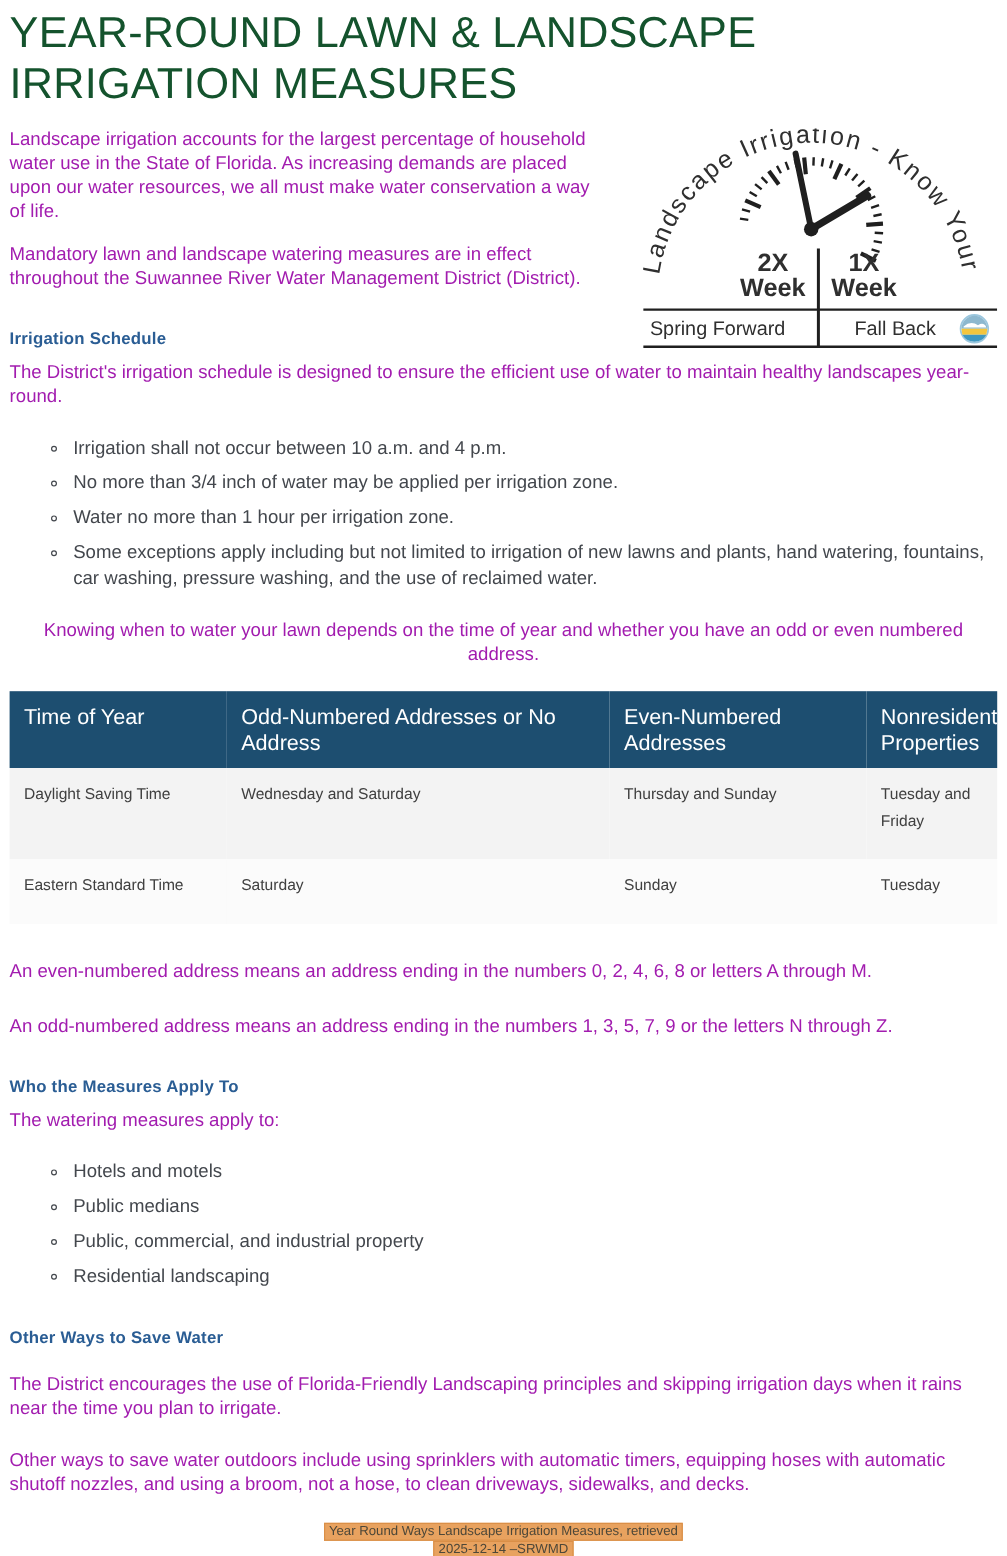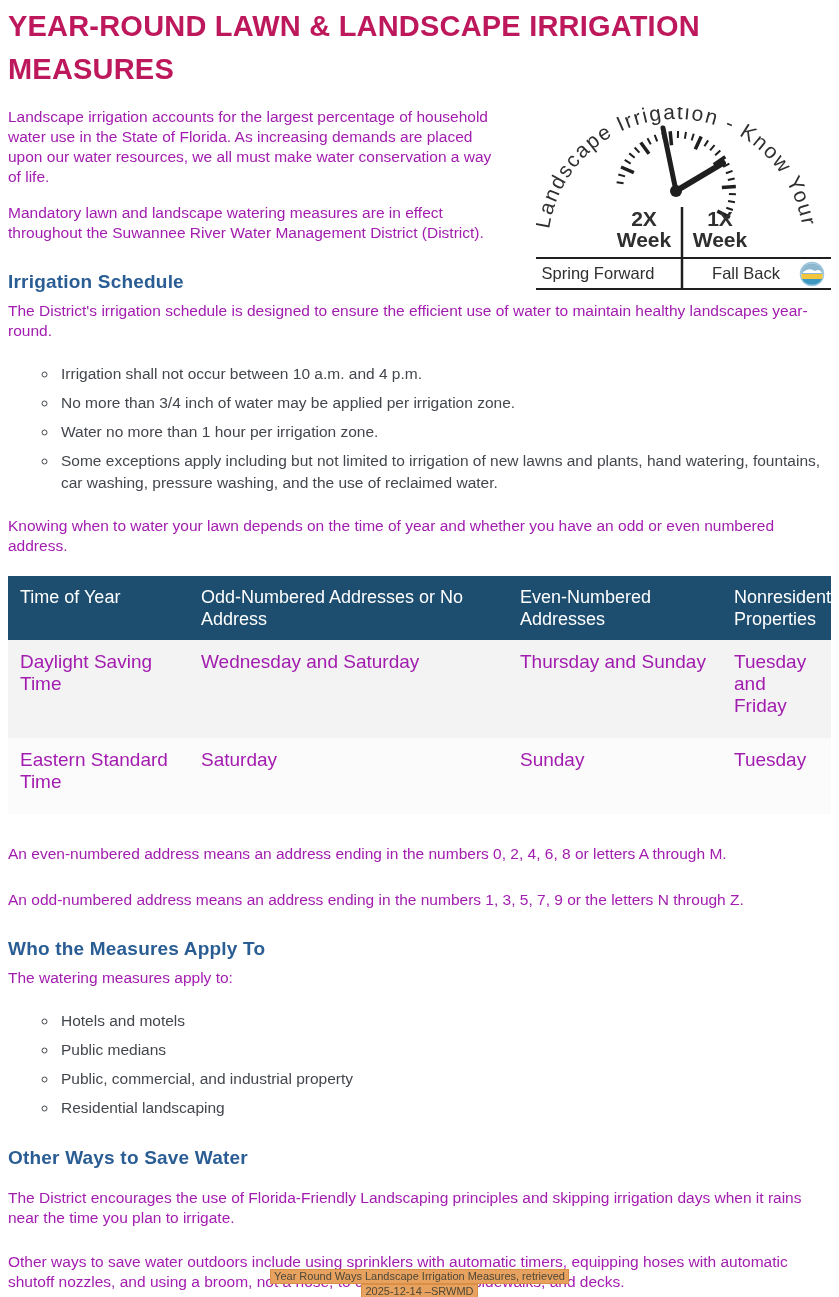--- a/index.html
+++ b/index.html
@@ -3,40 +3,40 @@
 <meta charset="utf-8">
 <style>
   html,body{margin:0;padding:0;background:#fff;}
   body{
     width:839px;height:1297px;position:relative;overflow:hidden;
     font-family:"Liberation Sans","DejaVu Sans",sans-serif;
     color:#54585f;
   }
   .page{padding:2px 8px 0 8px;}
   h1{
-    font-size:29px;line-height:43px;margin:3px 0 14px 0;
-    color:#be185d;font-weight:700;letter-spacing:.2px;
+    font-size:36px;line-height:43px;margin:3px 0 14px 0;
+    color:#14532d;font-weight:400;letter-spacing:.2px;
   }
   h2{
-    font-size:19px;line-height:24px;margin:27px 0 7px 0;
+    font-size:14px;line-height:24px;margin:27px 0 7px 0;
     color:#2a5d94;font-weight:700;letter-spacing:.2px;
   }
   p{font-size:15.5px;line-height:20px;margin:16px 0;color:#a21caf;}
   ul{list-style:circle;margin:22px 0;padding-left:50px;}
   li{font-size:15.5px;line-height:22px;margin:7px 0;color:#43474d;padding-left:3px;}
   .clock-img{float:right;width:295px;height:183px;margin:2px 0 10px 32px;}
   .clearfix{clear:both;}
   table{width:100%;border-collapse:collapse;margin:20px 0 30px 0;table-layout:fixed;}
   th{
     background:#1d4e70;color:#ffffff;font-weight:400;text-align:left;
     font-size:18px;line-height:22px;padding:10px 12px;vertical-align:top;
   }
   td{
-    font-size:19px;line-height:22px;padding:11px 12px 21px 12px;
-    vertical-align:top;color:#a21caf;
+    font-size:13px;line-height:22px;padding:11px 12px 21px 12px;
+    vertical-align:top;color:#404040;
   }
   tr.row-a td{background:#f3f3f3;}
   tr.row-b td{background:#fbfbfb;}
   .col1{width:157px;} .col2{width:295px;} .col3{width:190px;} .col4{width:auto;}
   .annotation{
     position:absolute;top:1269px;left:0;width:100%;
     text-align:center;font-size:11px;line-height:13px;z-index:5;
   }
   .annotation .hl{
     display:inline-block;background:#e8a25f;color:#4d4738;
@@ -122,21 +122,21 @@
   <h2>Irrigation Schedule</h2>
   <p style="margin-top:6px;">The District's irrigation schedule is designed to ensure the efficient use of water to maintain healthy landscapes year-round.</p>
 
   <ul>
     <li>Irrigation shall not occur between 10 a.m. and 4 p.m.</li>
     <li>No more than 3/4 inch of water may be applied per irrigation zone.</li>
     <li>Water no more than 1 hour per irrigation zone.</li>
     <li>Some exceptions apply including but not limited to irrigation of new lawns and plants, hand watering, fountains, car washing, pressure washing, and the use of reclaimed water.</li>
   </ul>
 
-  <p style="margin-top:6px;">Knowing when to water your lawn depends on the time of year and whether you have an odd or even numbered address.</p>
+  <p style="margin-top:6px;text-align:center;">Knowing when to water your lawn depends on the time of year and whether you have an odd or even numbered address.</p>
 
   <table>
     <thead>
       <tr>
         <th class="col1">Time of Year</th>
         <th class="col2">Odd-Numbered Addresses or No Address</th>
         <th class="col3">Even-Numbered Addresses</th>
         <th class="col4">Nonresidential Properties</th>
       </tr>
     </thead>

